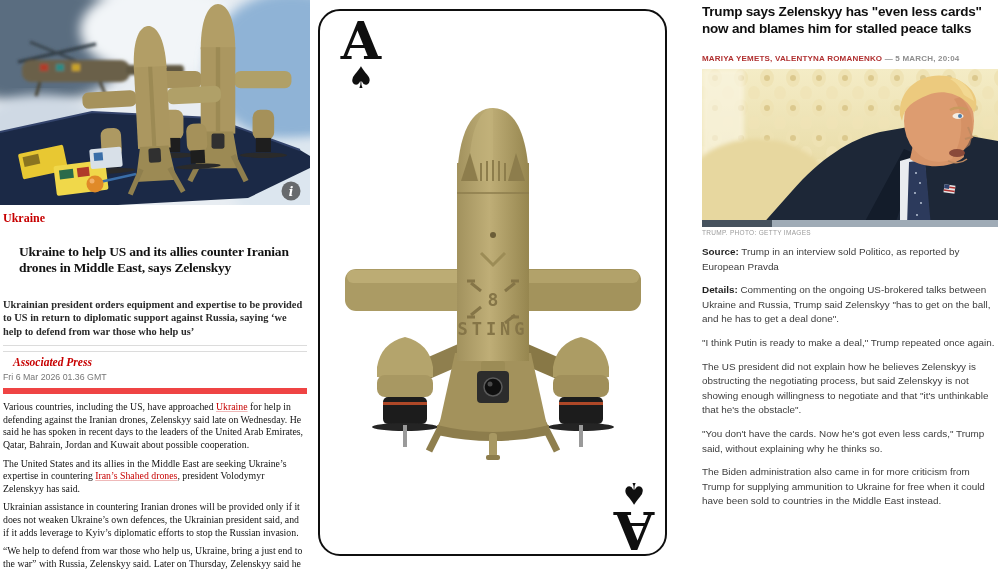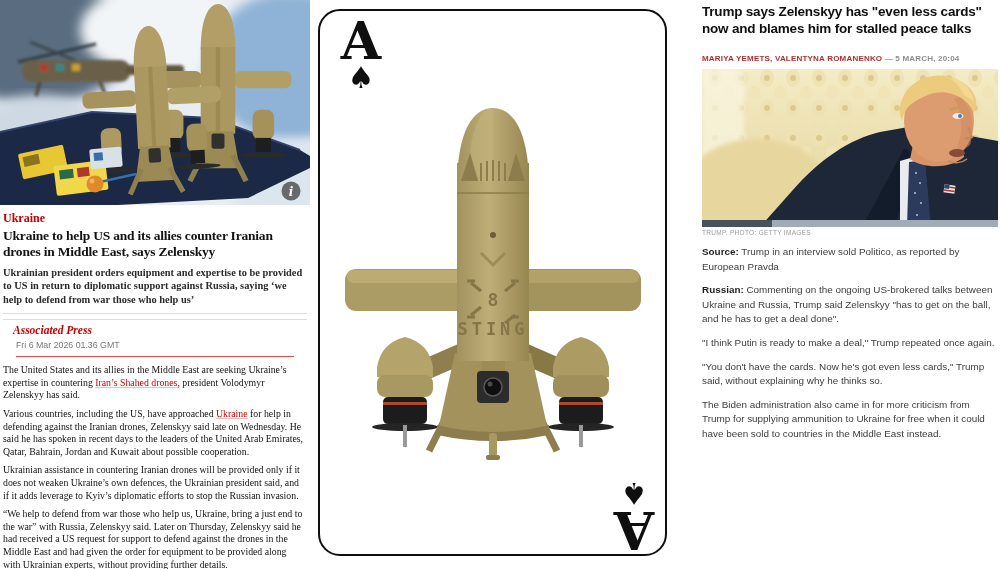--- a/index.html
+++ b/index.html
@@ -8,21 +8,21 @@
 
   
   .gpanel{position:absolute;left:0;top:0;width:310px;height:569px;overflow:hidden;background:#fff;}
   .gphoto{position:relative;width:310px;height:205px;background:#dfe7ee;}
   .gphoto svg{display:block;width:100%;height:100%;}
   .gkicker{font:700 12px "Liberation Serif",serif;color:#c70000;padding:6px 3px 0;}
   .ghead{font:700 13.5px/16px "Liberation Serif",serif;letter-spacing:-0.2px;color:#121212;padding:2px 3px 0;}
   .gstand{font:700 10.4px/13.4px "Liberation Serif",serif;color:#2b2b2b;padding:6px 6px 0 3px;}
   .glines{height:5px;border-top:1px solid #dcdcdc;border-bottom:1px solid #dcdcdc;margin:7px 3px 0;}
   .gbyline{font:italic 700 11.5px "Liberation Serif",serif;color:#c70000;padding:4px 13px 0;}
-  .gdate{font:8.8px "Liberation Sans",sans-serif;color:#767676;padding:4px 0 6px;margin:0 16px;border-bottom:1px solid #ef4444;}
+  .gdate{font:8.8px "Liberation Sans",sans-serif;color:#767676;padding:4px 0 6px;margin:0 3px;border-bottom:6px solid #ef4444;}
   .gbody{padding:7px 4px 0 3px;}
   .gbody p{font:9.8px/12.6px "Liberation Serif",serif;color:#121212;margin:0 0 6px;}
   .glink{color:#c70000;text-decoration:underline;text-decoration-color:#efb9b9;cursor:pointer;}
 
   
   .cardwrap{position:absolute;left:310px;top:0;width:392px;height:569px;background:#fff;}
   .pcard{position:absolute;left:8px;top:9px;width:345px;height:543px;background:#fff;
          border:2.5px solid #0f0f0f;border-radius:22px;}
   .corner{position:absolute;text-align:center;color:#0f0f0f;width:46px;}
   .corner .rank{font:700 52px/0.85 "DejaVu Serif",serif;}
@@ -122,29 +122,29 @@
         <circle cx="92" cy="181" r="2.5" fill="#f2b068"></circle>
 
         <g>
           <circle cx="291" cy="191" r="9.5" fill="#3a3a3a" opacity="0.72"></circle>
           <text x="291" y="195.5" text-anchor="middle" font-family="DejaVu Serif, serif" font-style="italic" font-weight="700" font-size="12" fill="#ffffff">i</text>
         </g>
       </svg>
     </div>
 
     <div class="gkicker">Ukraine</div>
-    <h1 class="ghead" style="margin:0">Ukraine to help US and its allies counter Iranian drones in Middle East, says Zelenskyy</h1>
+    <h1 class="ghead" style="margin:16px">Ukraine to help US and its allies counter Iranian drones in Middle East, says Zelenskyy</h1>
     <div class="gstand">Ukrainian president orders equipment and expertise to be provided to US in return to diplomatic support against Russia, saying ‘we help to defend from war those who help us’</div>
     <div class="glines"></div>
     <div class="gbyline">Associated Press</div>
     <div class="gdate">Fri 6 Mar 2026 01.36 GMT</div>
 
     <div class="gbody">
+      <p><span>Various countries, including the US, have approached </span><a class="glink">Ukraine</a><span> for help in defending against the Iranian drones, Zelenskyy said late on Wednesday. He said he has spoken in recent days to the leaders of the United Arab Emirates, Qatar, Bahrain, Jordan and Kuwait about possible cooperation.</span></p>
       <p><span>The United States and its allies in the Middle East are seeking Ukraine’s expertise in countering </span><a class="glink">Iran’s Shahed drones</a><span>, president Volodymyr Zelenskyy has said.</span></p>
-      <p><span>Various countries, including the US, have approached </span><a class="glink">Ukraine</a><span> for help in defending against the Iranian drones, Zelenskyy said late on Wednesday. He said he has spoken in recent days to the leaders of the United Arab Emirates, Qatar, Bahrain, Jordan and Kuwait about possible cooperation.</span></p>
       <p><span>Ukrainian assistance in countering Iranian drones will be provided only if it does not weaken Ukraine’s own defences, the Ukrainian president said, and if it adds leverage to Kyiv’s diplomatic efforts to stop the Russian invasion.</span></p>
       <p><span>“We help to defend from war those who help us, Ukraine, bring a just end to the war” with Russia, Zelenskyy said. Later on Thursday, Zelenskyy said he had received a US request for support to defend against the drones in the Middle East and had given the order for equipment to be provided along with Ukrainian experts, without providing further details.</span></p>
 
     </div>
   </div>
 
   <div class="cardwrap">
     <div class="pcard">
 
       <div class="corner tl">
@@ -293,20 +293,21 @@
         <path d="M246,92 C252,95 260,94 265,90" stroke="#c08a60" stroke-width="1.5" fill="none"></path>
 
         <rect x="0" y="151" width="296" height="7" fill="#9fabb6"></rect>
         <rect x="0" y="151" width="70" height="7" fill="#46525e"></rect>
       </svg>
     </div>
     <div class="ucap">TRUMP. PHOTO: GETTY IMAGES</div>
 
     <div class="ubody">
       <p><b>Source:</b><span> Trump in an interview sold </span><a class="ulink">Politico</a><span>, as reported by European Pravda</span></p>
-      <p><b>Russian:</b><span> Commenting on the ongoing US-brokered talks between Ukraine and Russia, Trump said Zelenskyy "has to get on the ball, and he has to get a deal done".</span></p>
+      <p><b>Details:</b><span> Commenting on the ongoing US-brokered talks between Ukraine and Russia, Trump said Zelenskyy "has to get on the ball, and he has to get a deal done".</span></p>
       <p><span>"I think Putin is ready to make a deal," Trump repeated once again.</span></p>
+      <p><span>The US president did not explain how he believes Zelenskyy is obstructing the negotiating process, but said Zelenskyy is not showing enough willingness to negotiate and that "it's unthinkable that he's the obstacle".</span></p>
       <p><span>"You don't have the cards. Now he's got even less cards," Trump said, without explaining why he thinks so.</span></p>
       <p><span>The Biden administration also came in for more criticism from Trump for supplying ammunition to Ukraine for free when it could have been sold to countries in the Middle East instead.</span></p>
     </div>
   </div>
 
 </div>
 
 </body></html>

